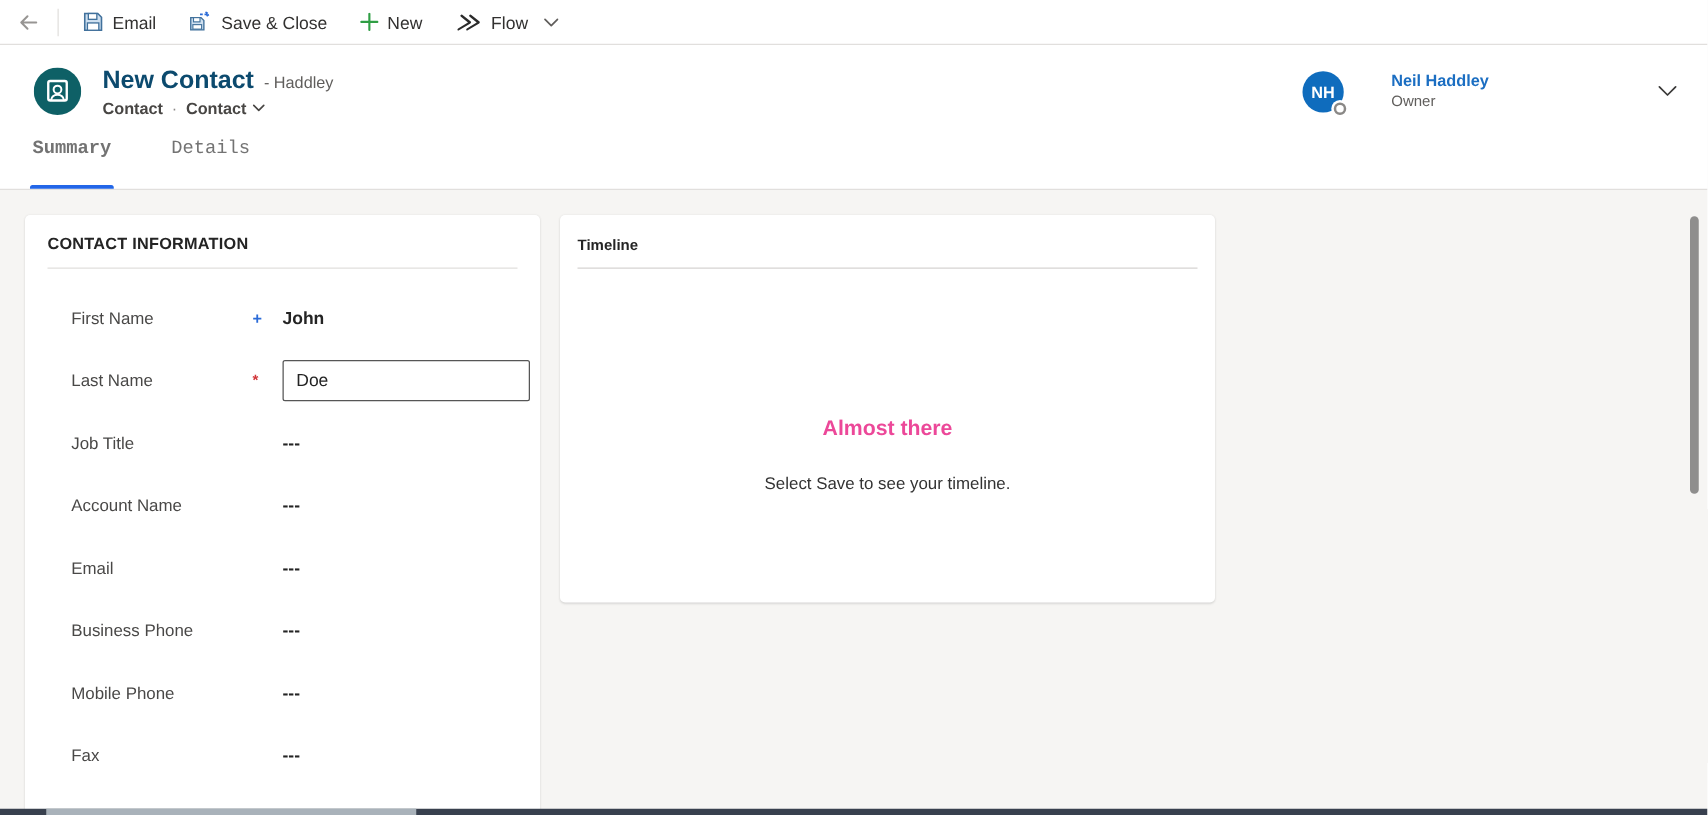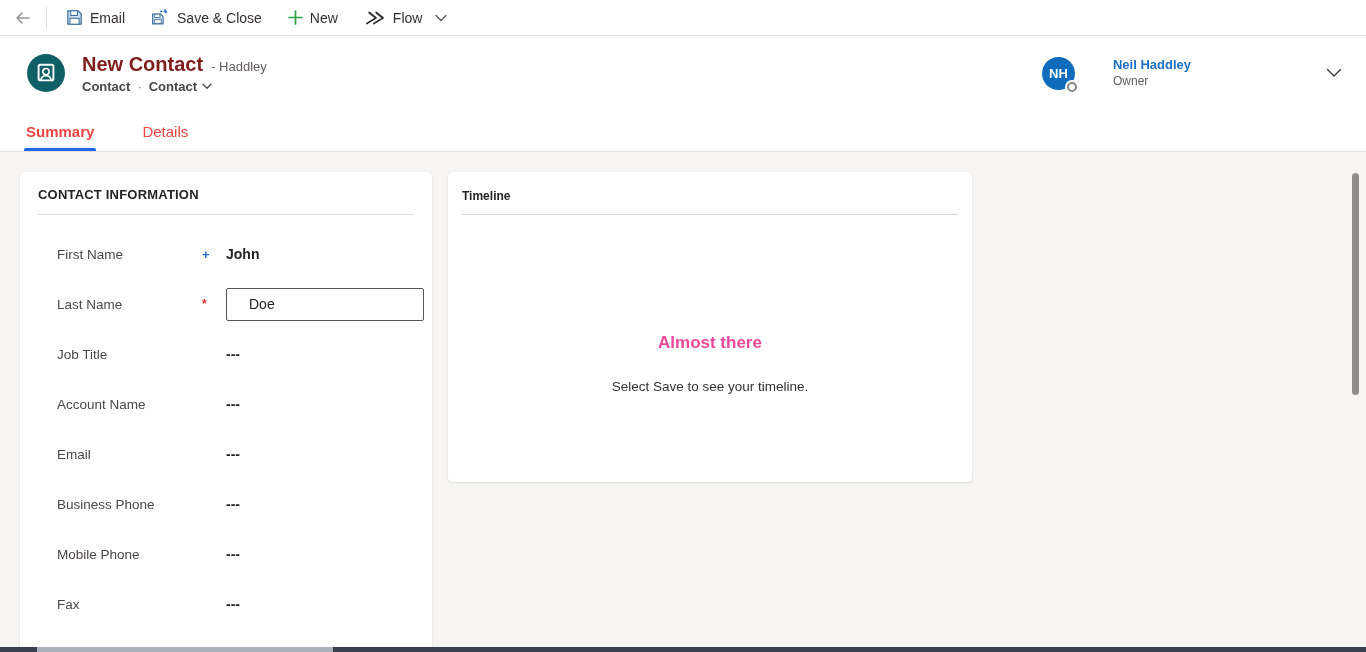--- a/index.html
+++ b/index.html
@@ -17,62 +17,62 @@
     background:none; border:none; font-family:inherit; font-size:14px; color:#323130; cursor:pointer; }
   .cb-btn .ic { display:flex; align-items:center; }
   .cb-chevron { display:flex; align-items:center; padding:0 8px 0 0; background:none; border:none; cursor:pointer; }
 
   
   .record-header { position:absolute; top:36px; left:0; right:0; height:74px; background:#fff;
     display:flex; align-items:center; }
   .entity-badge { margin-left:27px; width:38px; height:38px; flex:0 0 auto; }
   .title-block { margin-left:17px; }
   .title-line { display:flex; align-items:baseline; gap:8px; }
-  .page-title { font-size:20px; font-weight:700; color:#7f1d1d; }
+  .page-title { font-size:20px; font-weight:700; color:#0c4a6e; }
   .page-status { font-size:13px; color:#605e5c; }
   .crumb-line { margin-top:3px; display:flex; align-items:center; gap:7px;
     font-size:13px; font-weight:700; color:#484644; }
   .crumb-sep { color:#8a8886; font-weight:400; }
   .crumb-select { display:flex; align-items:center; gap:5px; cursor:pointer; }
   .owner-block { margin-left:auto; margin-right:24px; display:flex; align-items:center;gap:27px; }
   .avatar { position:relative; width:33px; height:33px; border-radius:50%; background:#0f6cbd;
     color:#fff; font-size:13px; font-weight:700; display:flex; align-items:center; justify-content:center; cursor:pointer; }
   .presence { position:absolute; right:-2px; bottom:-2px; width:10px; height:10px; border-radius:50%;
     background:#fff; border:2px solid #8a8886; box-shadow:0 0 0 2px #fff; }
   .owner-text { margin-left:11px; line-height:1.25; }
   .owner-name { font-size:13px; font-weight:700; color:#1b6ec2; cursor:pointer; }
   .owner-role { font-size:12px; color:#605e5c; margin-top:1px; }
   .header-chevron { margin-left:108px; background:none; border:none; cursor:pointer; display:flex; }
 
   
   .tabstrip { position:absolute; top:110px; left:0; right:0; height:42px; background:#fff;
     border-bottom:1px solid #e1dfdd; display:flex; align-items:flex-end; padding-left:24px; }
-  .tab { position:relative; font-size:15px; color:#ef4444; padding:0 2px 11px 2px; margin-right:44px;
-    background:none; border:none; font-family:Liberation Sans, sans-serif; cursor:pointer; }
+  .tab { position:relative; font-size:15px; color:#737373; padding:0 2px 24px 2px; margin-right:44px;
+    background:none; border:none; font-family:Liberation Mono, monospace; cursor:pointer; }
   .tab.active { font-weight:700; }
   .tab.active::after { content:""; position:absolute; left:0; right:0; bottom:0; height:3px;
     background:#2266e8; border-radius:2px 2px 0 0; }
 
   
   .content { position:absolute; top:152px; left:0; right:0; bottom:0; background:#f6f5f3; }
   .card { position:absolute; background:#fff; border-radius:4px;
     box-shadow:0 1px 2px rgba(0,0,0,.10), 0 0 2px rgba(0,0,0,.06); }
   .contact-card { left:20px; top:20px; width:412px; height:500px; overflow:hidden; border-radius:4px 4px 0 0; }
   .card-title { font-size:13px; font-weight:700; color:#242424; letter-spacing:.2px; padding:15px 18px 12px 18px; }
   .card-rule { height:1px; background:#e1dfdd; margin:0 18px; }
 
   .fields { padding-top:14px; }
   .field-row { display:flex; align-items:center; height:50px; padding-left:37px; }
   .field-label { width:145px; font-size:13.5px; color:#494847; flex:0 0 auto; }
   .field-marker { width:24px; font-size:12px; font-weight:700; flex:0 0 auto; }
   .marker-required { color:#d13438; }
   .marker-recommended { color:#2b6bd8; font-size:13px; }
   .field-value-text { font-size:14px; font-weight:700; color:#242424; cursor:text; }
   .field-input { width:198px; height:33px; border:1px solid #565656; border-radius:2px; background:#fff;
-    font-family:inherit; font-size:14px; color:#242424; padding:0 22px; outline:none; }
+    font-family:inherit; font-size:14px; color:#242424; padding:0 10px; outline:none; }
 
   .timeline-card { left:448px; top:20px; width:524px; height:310px; }
   .timeline-title { font-size:12px; font-weight:700; color:#242424; padding:17px 14px 11px 14px; }
   .timeline-rule { height:1px; background:#d6d4d2; margin:0 14px; }
   .timeline-empty { text-align:center; margin-top:118px; }
   .empty-heading { font-size:17px; font-weight:700; color:#ec4899; }
   .empty-message { font-size:13.5px; color:#333; margin-top:26px; }
 
   
   .vscroll-thumb { position:absolute; right:7px; top:21px; width:7px; height:222px;

